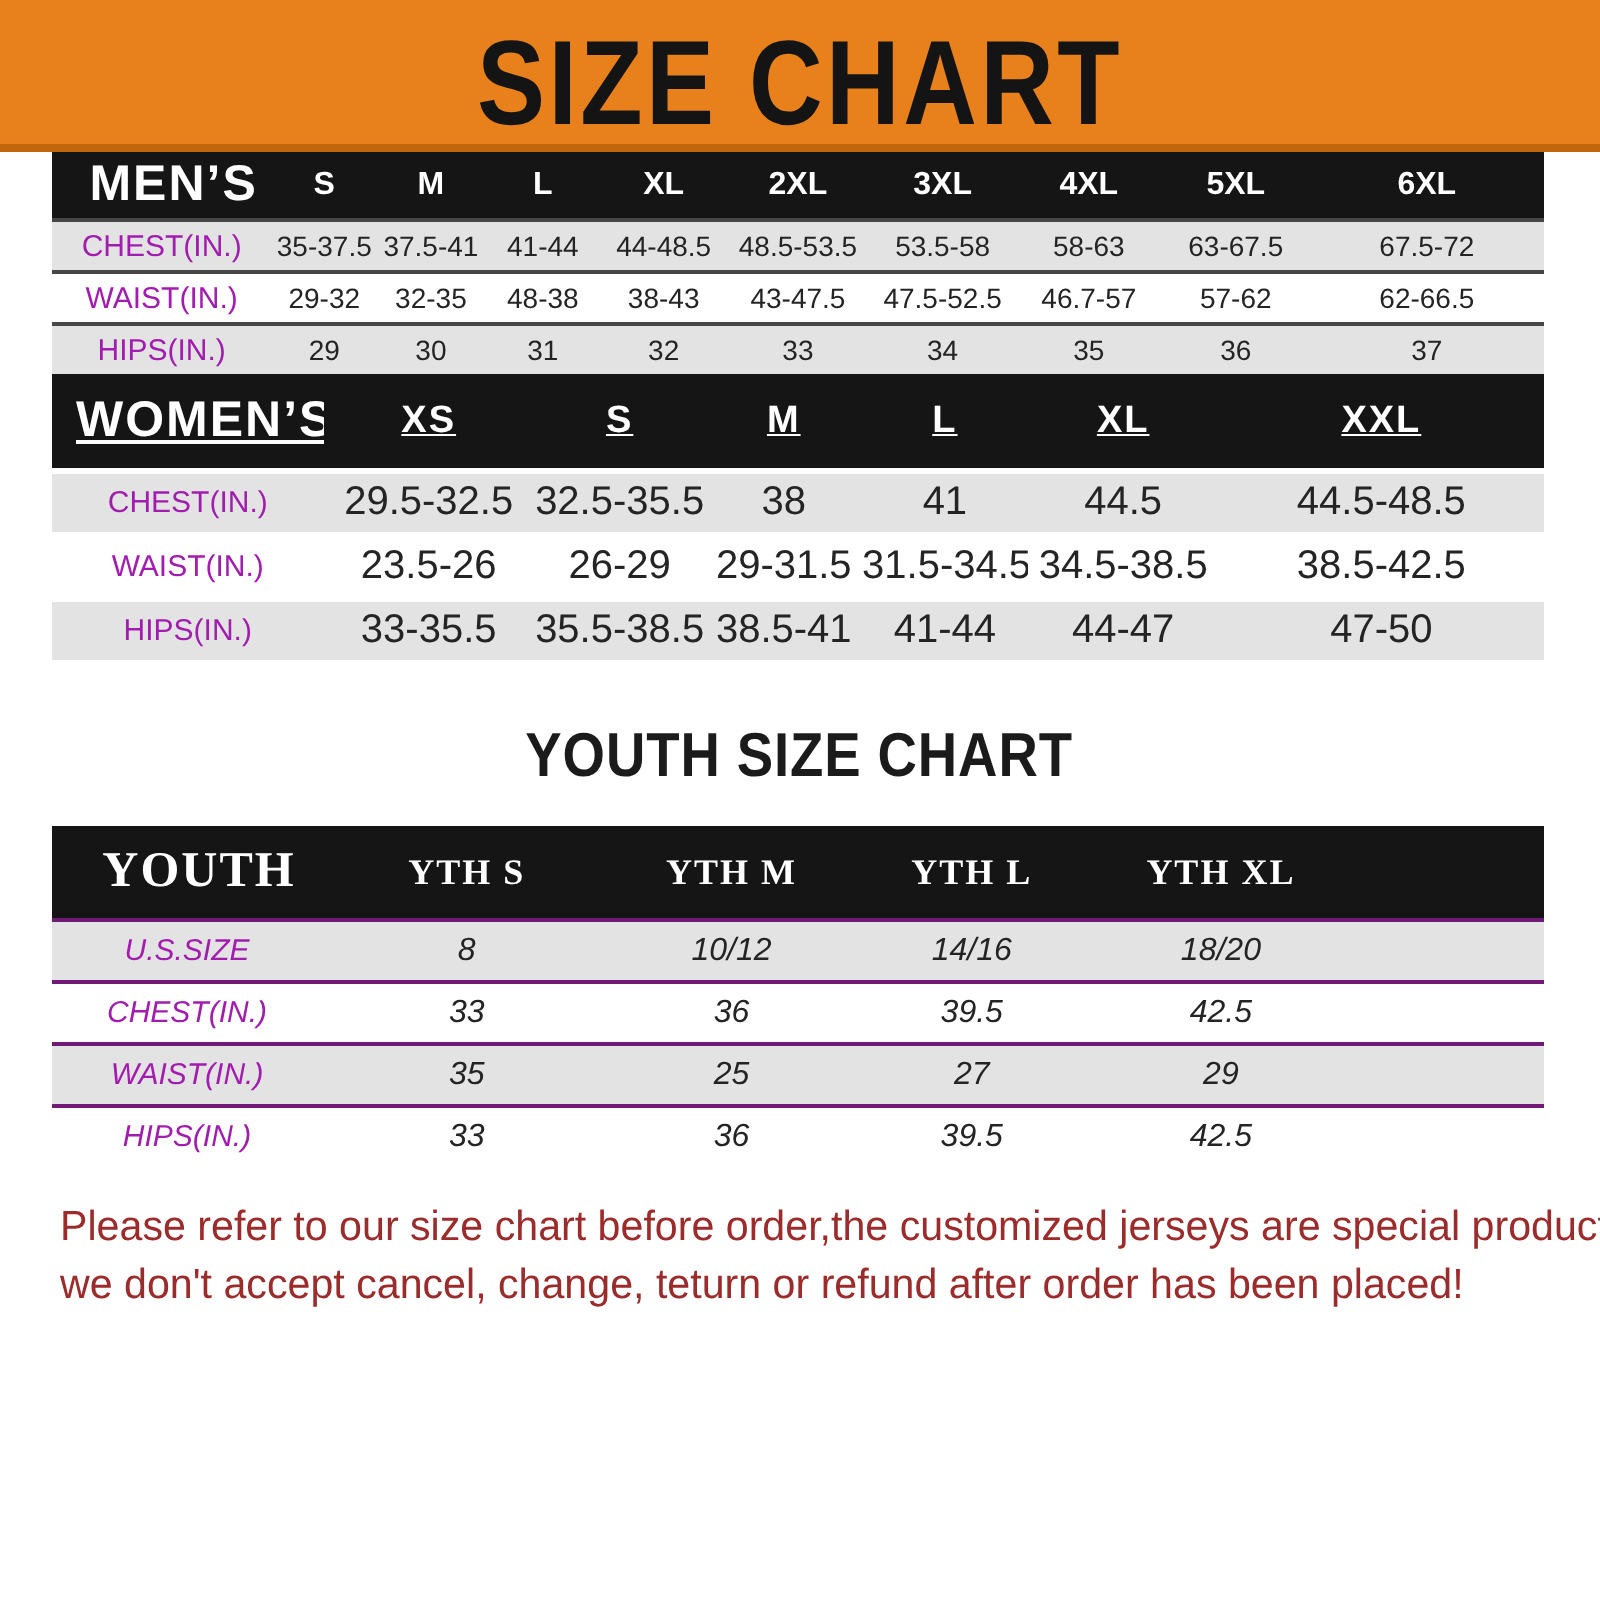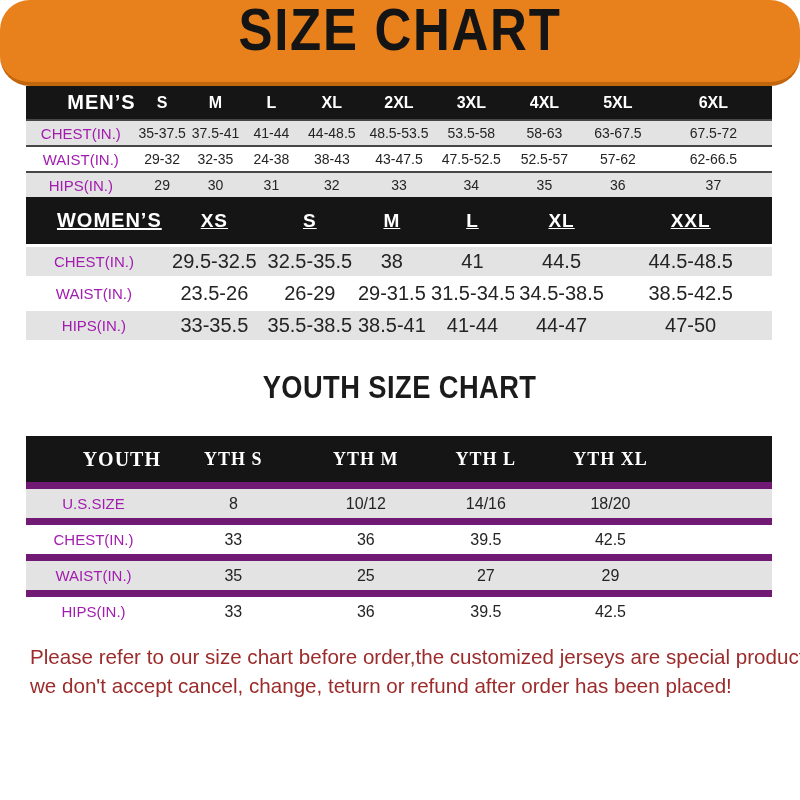--- a/index.html
+++ b/index.html
@@ -8,28 +8,27 @@
     background: #ffffff;
     width: 800px;
     height: 800px;
     overflow: hidden;
     font-family: "Liberation Sans", sans-serif;
     color: var(--text-black, #1b1b1b);
   }
   
   .banner {
     width: 800px;
-    height: 86px;
+    height: 76px;
     background: var(--banner-bg, #E8811C);
     border-bottom: 4px solid var(--banner-border, #C2660E);
     box-sizing: border-box;
     display: flex;
-    align-items: flex-start;
+    align-items: flex-end;
     justify-content: center;
-    border-radius: 30px;
   }
   .banner-title {
     display: inline-block;
     font-size: 60px;
     font-weight: bold;
     letter-spacing: 2px;
     color: #141414;
     transform: scaleX(0.85);
     white-space: nowrap;
     line-height: 1;
@@ -43,21 +42,21 @@
   .section-title .title-text {
     display: inline-block;
     font-size: 31px;
     font-weight: bold;
     letter-spacing: 0.5px;
     transform: scaleX(0.88);
     white-space: nowrap;
   }
   .sec-man   .section-title { margin-top: 20px; margin-bottom: 10px; }
   .sec-women .section-title { margin-top: 24px; margin-bottom: 12px; }
-  .sec-youth .section-title { margin-top: 30px; margin-bottom: 28px; }
+  .sec-youth .section-title { margin-top: 30px; margin-bottom: 14px; }
   
   .table-wrap { width: 746px; margin-left: 26px; }
   table.size-table {
     width: 746px;
     table-layout: fixed;
     border-collapse: collapse;
     border-spacing: 0;
   }
   table.size-table th, table.size-table td {
     padding: 0;
@@ -65,38 +64,38 @@
     vertical-align: middle;
     white-space: nowrap;
     overflow: hidden;
   }
   table.size-table thead th {
     background: var(--header-bar-bg, #151515);
     color: var(--header-bar-text, #ffffff);
     font-weight: bold;
   }
   table.size-table thead th.label-col {
-    text-align: right;
+    text-align: center;
     padding-left: 12px;
-    font-size: 20px;
+    font-size: 25px;
     letter-spacing: 1px;
   }
   table.size-table td { color: #242424; }
   table.size-table td.label-col { font-size: 15px; color: #a21caf; }
   table.size-table tbody tr:nth-child(odd) td { background: var(--stripe-gray, #E3E3E3); }
   table.size-table tbody tr:nth-child(even) td { background: #ffffff; }
   
   .t-men thead th { height: 33px; font-size: 16px; }
   .t-men tbody td { height: 24px; font-size: 14px; border-top: 2px solid #474747; }
   
   .t-women thead th { height: 47px; font-size: 19px; letter-spacing: 1px; text-decoration: underline; }
   .t-women tbody td { height: 29px; font-size: 20px; border-top: 3px solid #ffffff; }
   
   .t-youth thead th { height: 46px; font-size: 18px; letter-spacing: 1px; font-family: Liberation Serif, serif; }
-  .t-youth tbody td { height: 29px; font-size: 16px; border-top: 7px solid #701a75; }
+  .t-youth tbody td { height: 29px; font-size: 16px; border-top: 2px solid #701a75; font-style: italic; }
   
   .footer-note {
     margin-top: 16px;
     padding-left: 30px;
   }
   .note-line {
     display: block;
     font-size: 21px;
     line-height: 29px;
     color: var(--note-red, #9C2B2B);
@@ -151,25 +150,25 @@
             <td>48.5-53.5</td>
             <td>53.5-58</td>
             <td>58-63</td>
             <td>63-67.5</td>
             <td>67.5-72</td>
           </tr>
           <tr>
             <td class="label-col">WAIST(IN.)</td>
             <td>29-32</td>
             <td>32-35</td>
-            <td>24-38</td>
+            <td>48-38</td>
             <td>38-43</td>
             <td>43-47.5</td>
             <td>47.5-52.5</td>
-            <td>52.5-57</td>
+            <td>46.7-57</td>
             <td>57-62</td>
             <td>62-66.5</td>
           </tr>
           <tr>
             <td class="label-col">HIPS(IN.)</td>
             <td>29</td>
             <td>30</td>
             <td>31</td>
             <td>32</td>
             <td>33</td>

